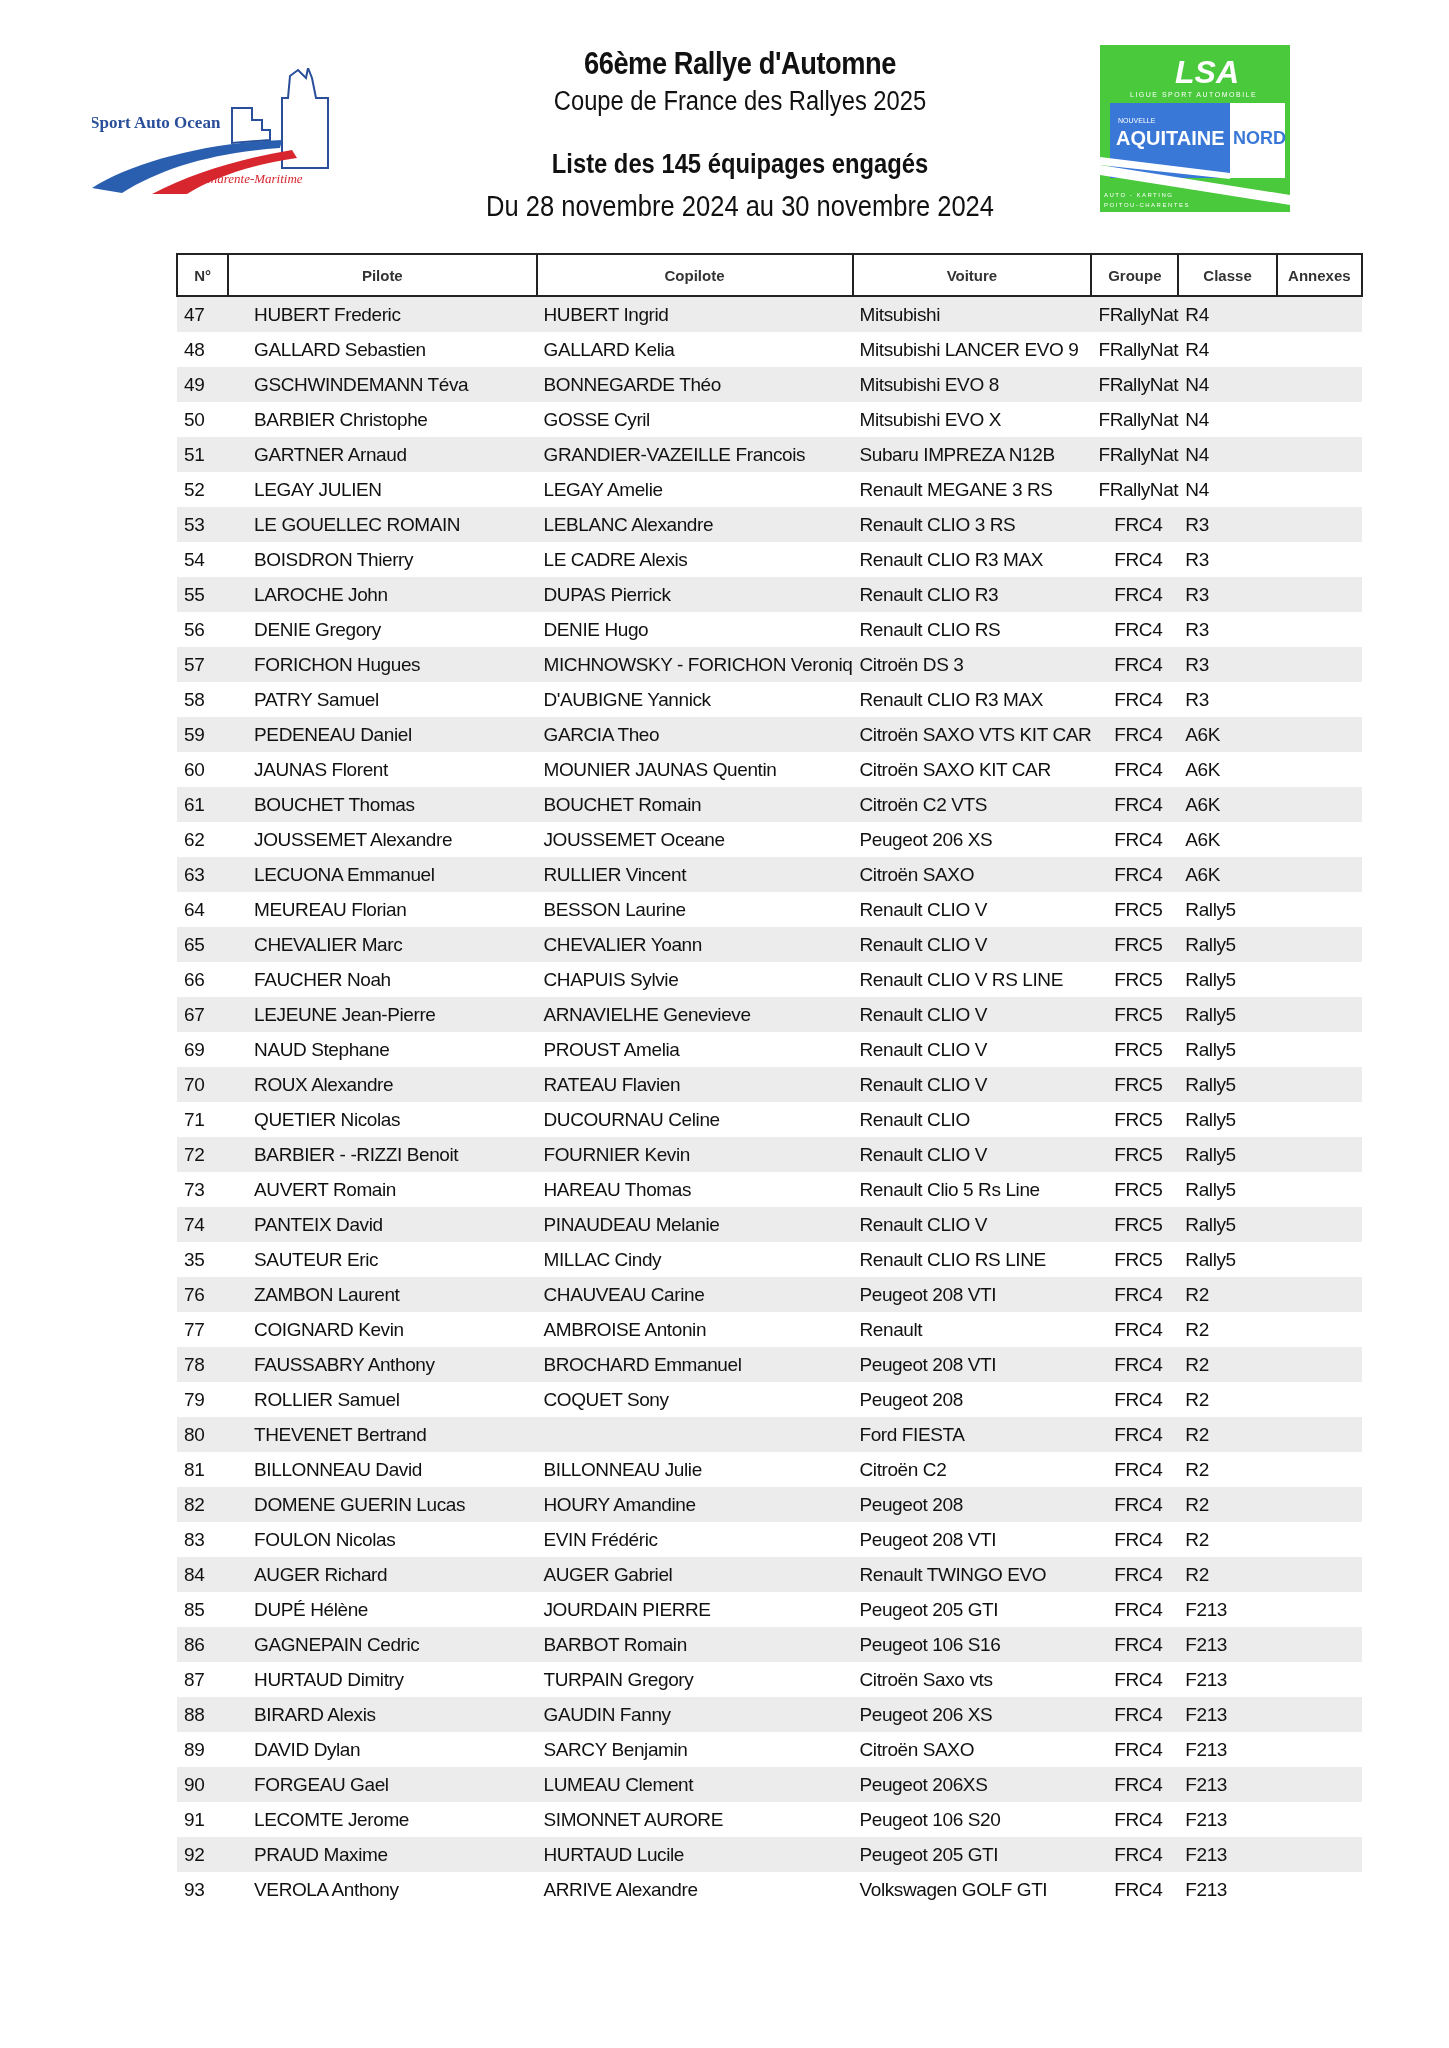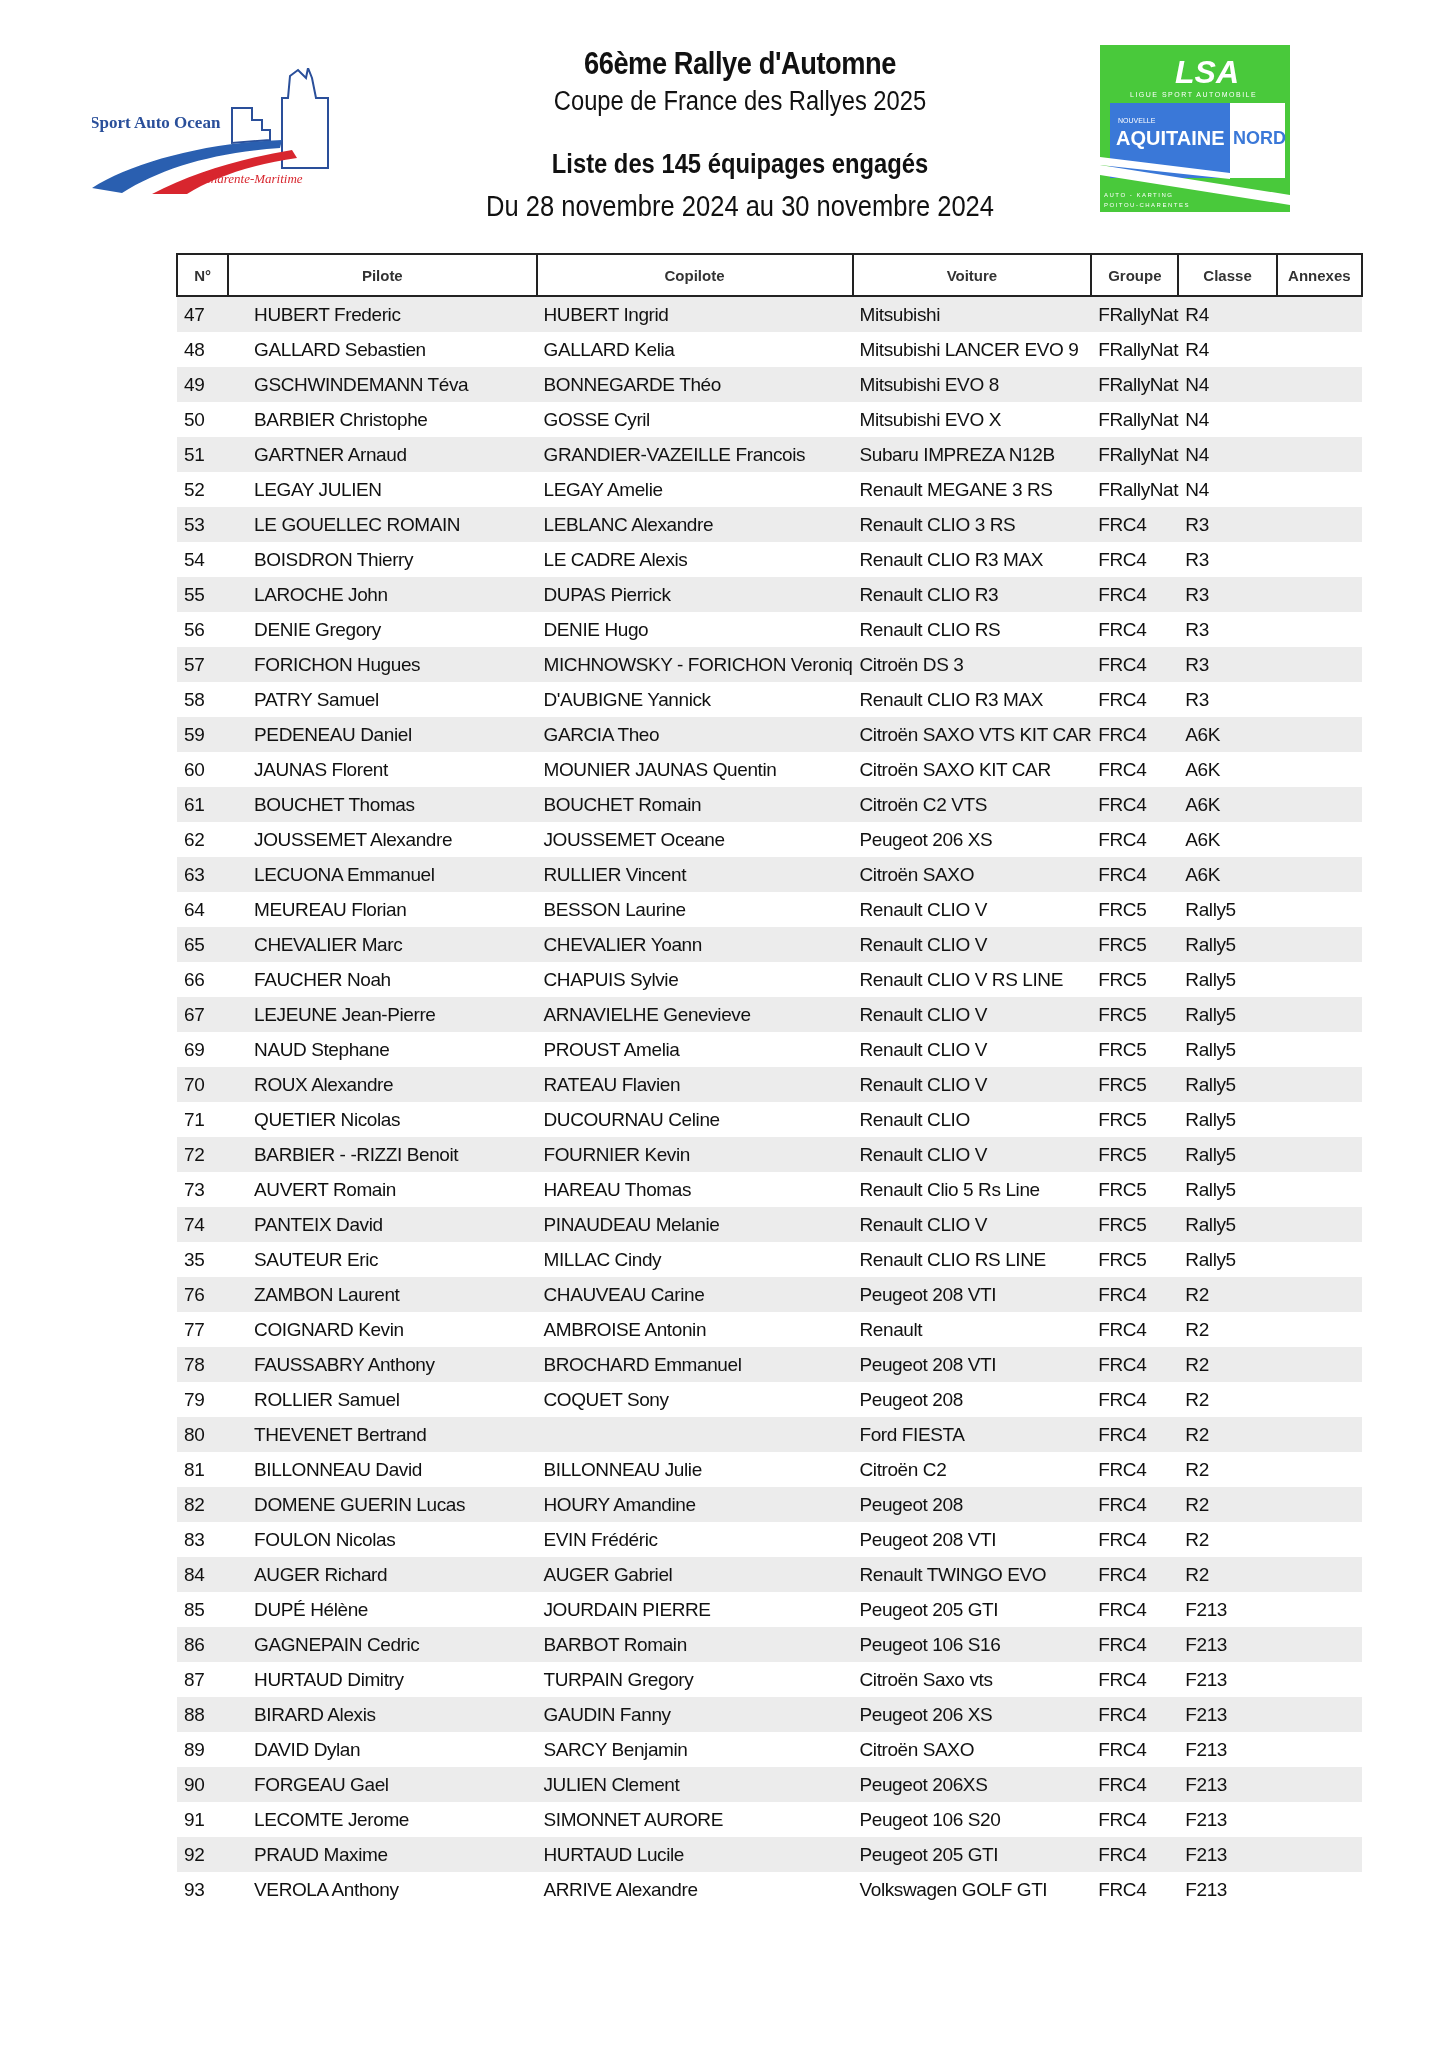--- a/index.html
+++ b/index.html
@@ -10,21 +10,21 @@
   .t1 { font-size:31px; font-weight:bold; letter-spacing:-0.5px; margin-top:6px; transform:scaleX(0.88); }
   .t2 { font-size:27px; margin-top:4px; transform:scaleX(0.88); }
   .t3 { font-size:27px; font-weight:bold; margin-top:32px; transform:scaleX(0.88); }
   .t4 { font-size:29px; margin-top:10px; transform:scaleX(0.88); }
   .tbl { position:absolute; left:176px; top:253px; width:1187px; border-collapse:collapse; }
   .tbl th { border:2px solid #222; font-size:15px; font-weight:bold; color:#333; height:40px; padding:0; text-align:center; }
   .tbl td { font-size:19px; height:35px; padding:0 0 0 7px; white-space:nowrap; letter-spacing:-0.4px; }
   .tbl tr.r:nth-child(odd) td { background:#ececec; }
   .tbl td.c-pil { padding-left:26px; }
   .tbl td.c-cop { padding-left:7px; }
-  .tbl td.c-grp { padding-left:7px; }
+  .tbl td.c-grp { padding-left:7px;text-align:center; }
 </style>
 </head>
 <body>
 
 <div class="logo-left">
   <svg width="270" height="140" viewBox="0 0 270 140">
     <path d="M140 75 L140 40 L160 40 L160 52 L170 52 L170 62 L178 62 L178 72 Z" fill="none" stroke="#2a4f9a" stroke-width="2"></path>
     <path d="M190 100 L190 30 L196 30 L198 8 L206 2 L214 10 L216 0 L220 10 L224 30 L236 30 L236 100 Z" fill="none" stroke="#2a4f9a" stroke-width="2"></path>
     <path d="M0 120 C40 95 110 75 190 72 L188 80 C120 85 70 100 30 125 Z" fill="#2a5fb0"></path>
     <path d="M60 126 C100 105 150 90 200 82 L205 90 C160 96 120 110 95 126 Z" fill="#d8262e"></path>
@@ -453,21 +453,21 @@
         <td class="c-pil">DAVID Dylan</td>
         <td class="c-cop">SARCY Benjamin</td>
         <td class="c-car">Citroën SAXO</td>
         <td class="c-grp">FRC4</td>
         <td class="c-cls">F213</td>
         <td class="c-ann"></td>
       </tr>
       <tr class="r">
         <td class="c-num">90</td>
         <td class="c-pil">FORGEAU Gael</td>
-        <td class="c-cop">JULIEN Clement</td>
+        <td class="c-cop">LUMEAU Clement</td>
         <td class="c-car">Peugeot 206XS</td>
         <td class="c-grp">FRC4</td>
         <td class="c-cls">F213</td>
         <td class="c-ann"></td>
       </tr>
       <tr class="r">
         <td class="c-num">91</td>
         <td class="c-pil">LECOMTE Jerome</td>
         <td class="c-cop">SIMONNET AURORE</td>
         <td class="c-car">Peugeot 106 S20</td>

